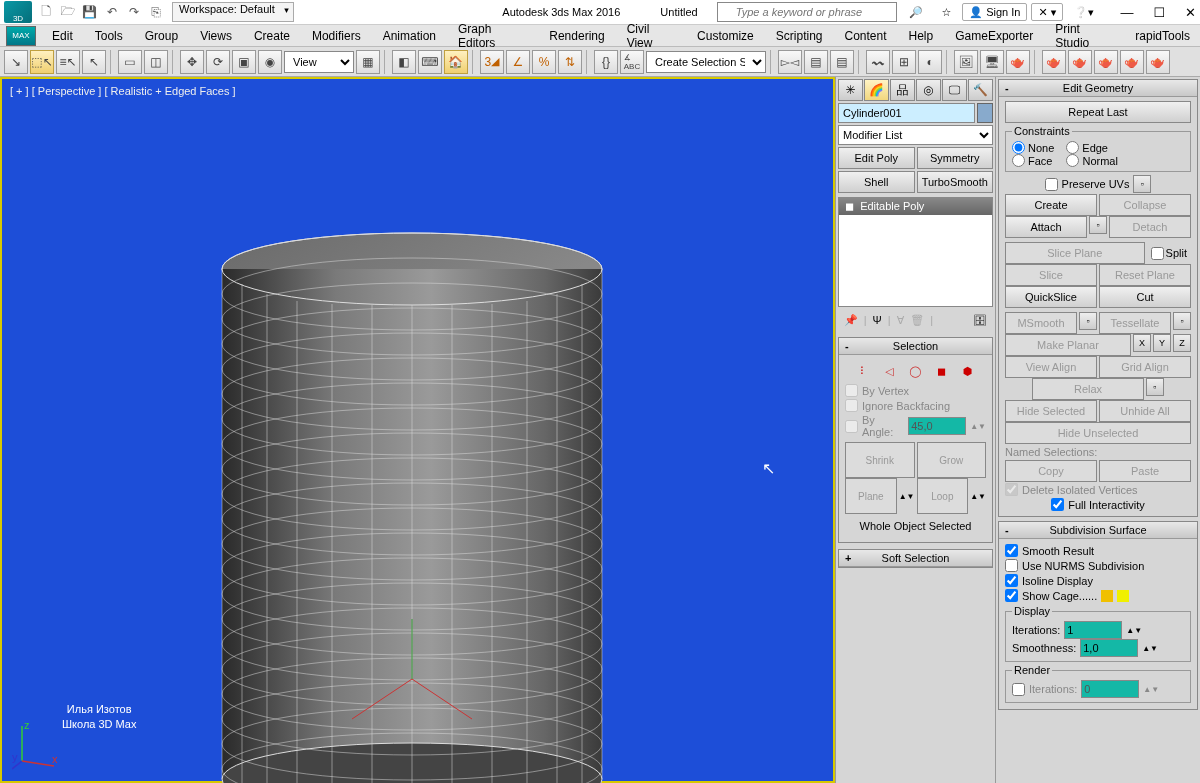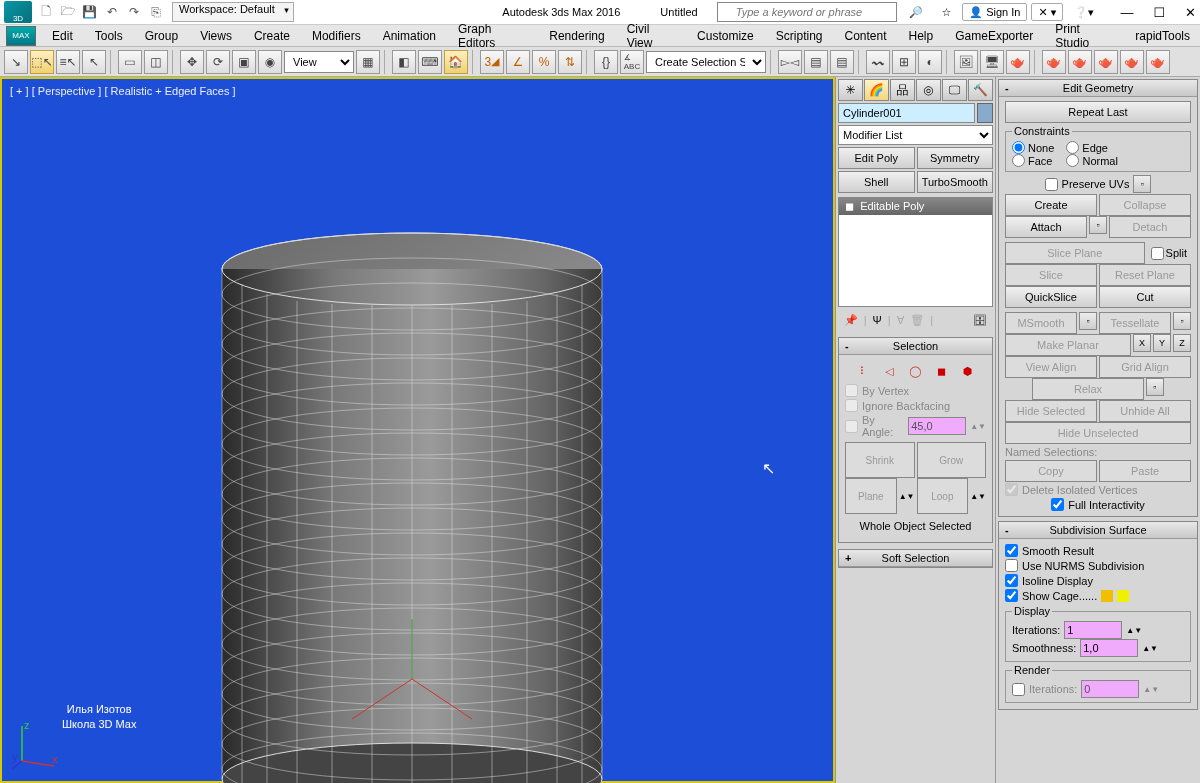--- a/index.html
+++ b/index.html
@@ -49,21 +49,21 @@
 .stack-tools { display:flex; gap:6px; padding:3px 6px; height:22px; align-items:center; }
 .rollout { border:1px solid #888; margin-top:4px; background:#d6d6d6; }
 .rollout-h { background:linear-gradient(#e8e8e8,#c8c8c8); border-bottom:1px solid #999; padding:2px 6px; font-size:11px; text-align:center; position:relative; cursor:pointer; }
 .rollout-h::before { content:"-"; position:absolute; left:6px; font-weight:bold; }
 .rollout-h.collapsed::before { content:"+"; }
 .rollout-b { padding:4px 6px; font-size:11px; }
 .sel-icons { display:flex; gap:10px; justify-content:center; padding:4px 0; }
 .sel-icons span { width:16px; height:16px; display:inline-flex; align-items:center; justify-content:center; cursor:pointer; }
 .check-row { display:flex; align-items:center; gap:4px; padding:1px 0; color:#888; }
 .check-row.enabled { color:#000; }
-.spinner { width:58px; height:18px; border:1px solid #888; background:#f0abfc; padding:0 2px; font-size:11px; }
+.spinner { width:58px; height:18px; border:1px solid #888; background:#14b8a6; padding:0 2px; font-size:11px; }
 fieldset { border:1px solid #999; padding:4px 6px; margin:2px 0; font-size:11px; }
 fieldset legend { font-size:11px; padding:0 2px; }
 .radio-row { display:flex; align-items:center; gap:3px; }
 .status-text { text-align:center; padding:6px 0; font-size:11px; }
 .sq-btn { width:18px; height:18px; border:1px solid #888; background:linear-gradient(#eee,#ccc); font-size:9px; cursor:pointer; }
 .color-sq { width:12px; height:12px; display:inline-block; }
 </style>
 </head>
 <body>
 

